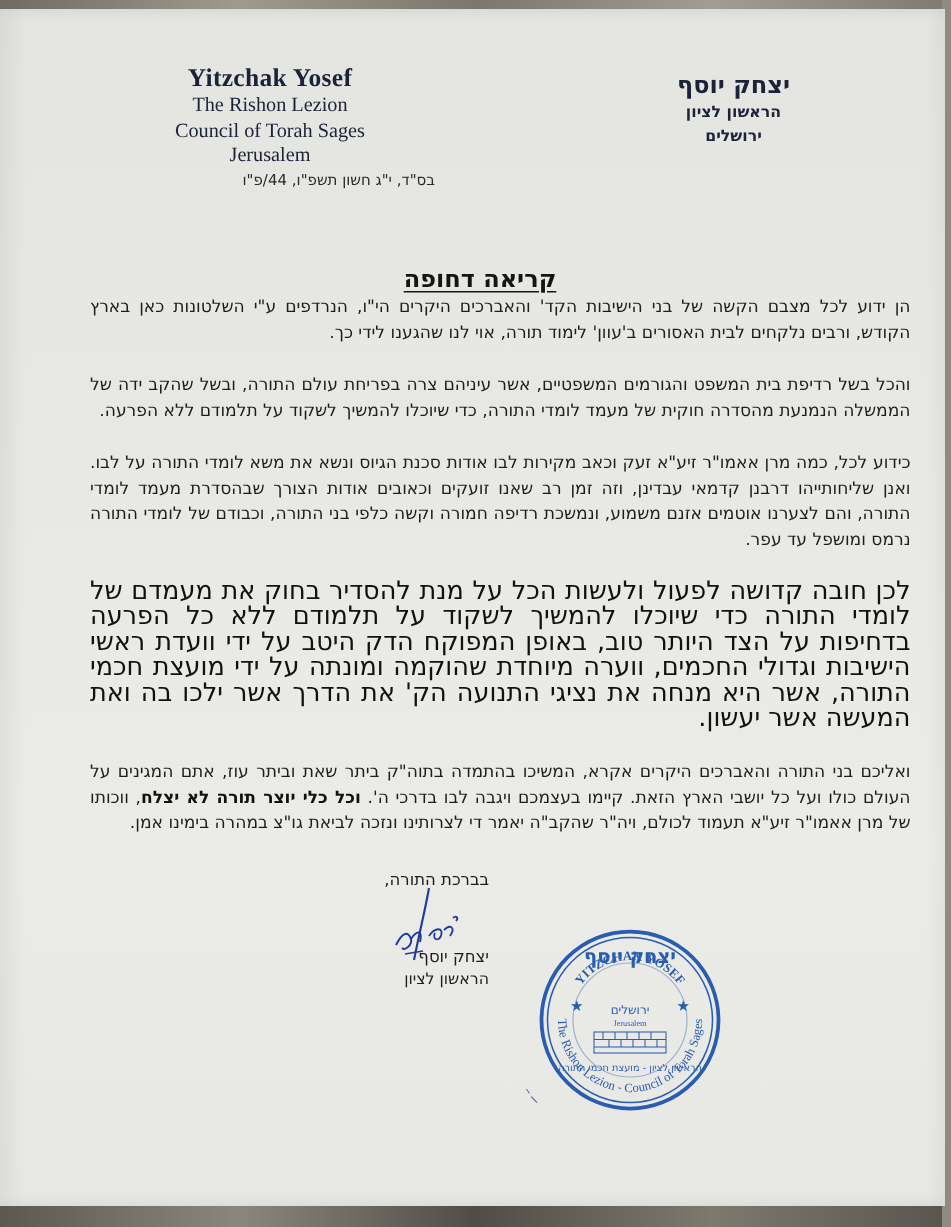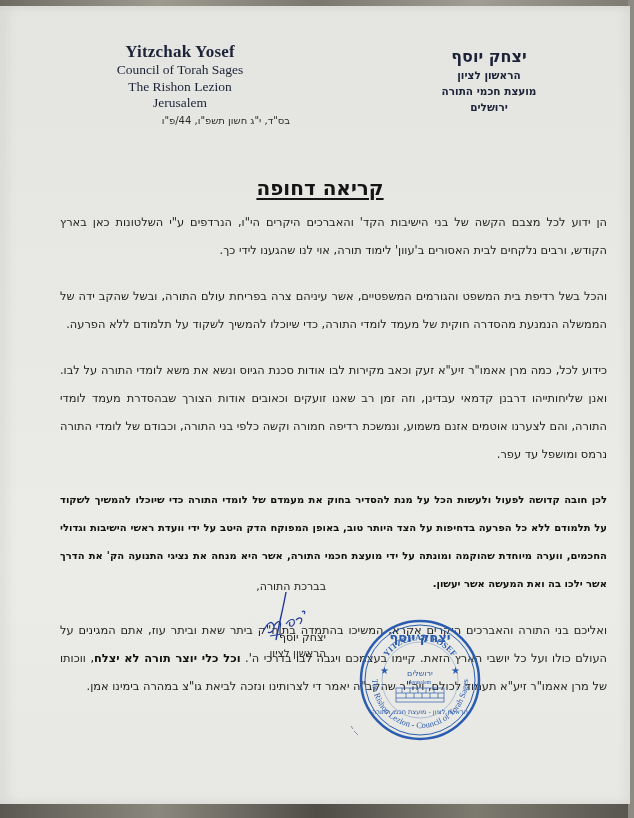--- a/index.html
+++ b/index.html
@@ -37,31 +37,31 @@
   }
   .header-he .name { font-size:16px; line-height:21px; }
   .header-he .line { font-size:10.5px; line-height:16px; }
   .date-line {
     position:absolute; left:100px; top:115px; width:190px; direction:rtl;
     text-align:right; font-size:10px; color:#2a2a2a;
     font-family:"DejaVu Sans", sans-serif;
   }
   .title {
     position:absolute; left:200px; top:176px; width:240px; text-align:center;
-    direction:rtl; font-size:20px; font-weight:bold; color:#151515;
+    direction:rtl; font-size:16px; font-weight:bold; color:#151515;
     font-family:"DejaVu Sans", sans-serif;
   }
   .title span { text-decoration:underline; text-underline-offset:3px; }
   .body-text {
-    position:absolute; left:60px; top:208px; width:547px; direction:rtl;
+    position:absolute; left:60px; top:196px; width:547px; direction:rtl;
     text-align:justify; color:#1e1e1e; font-family:"DejaVu Sans", sans-serif;
-    font-size:11.4px; line-height:28px;
+    font-size:11.4px; line-height:17px;
   }
   .body-text p { margin:0 0 18px 0; text-align-last:right; }
-  .body-text p.bold { font-weight:bold; color:#111; font-size:10px; }
+  .body-text p.bold { font-weight:normal; color:#111; font-size:17px; }
   .body-text b { font-weight:bold; color:#111; }
   .closing {
     position:absolute; left:236px; top:580px; width:90px; direction:rtl;
     font-family:"DejaVu Sans", sans-serif; color:#1e1e1e;
   }
   .closing .greet { font-size:11px; }
   .closing .sig-name { font-size:11px; margin-top:38px; }
   .closing .sig-title { font-size:10.5px; margin-top:3px; }
   .signature { position:absolute; left:256px; top:590px; width:60px; height:60px; }
   .stamp { position:absolute; left:358px; top:618px; width:124px; height:124px; }
@@ -71,29 +71,28 @@
 <body>
 
 <div class="bg-strip-top"></div>
 <div class="bg-strip-bottom"></div>
 <div class="bg-strip-right"></div>
 
 <div class="page"></div>
 
 <div class="header-en">
   <div class="name">Yitzchak Yosef</div>
+  <div class="line">The Rishon Lezion</div>
   <div class="line">Council of Torah Sages</div>
-  <div class="line">The Rishon Lezion</div>
   <div class="line">Jerusalem</div>
 </div>
 
 <div class="header-he">
   <div class="name">יצחק יוסף</div>
   <div class="line">הראשון לציון</div>
-  <div class="line">מועצת חכמי התורה</div>
   <div class="line">ירושלים</div>
 </div>
 
 <div class="date-line">בס"ד, י"ג חשון תשפ"ו, 44/פ"ו</div>
 
 <div class="title">
   <span>קריאה דחופה</span>
 </div>
 
 <div class="body-text">

